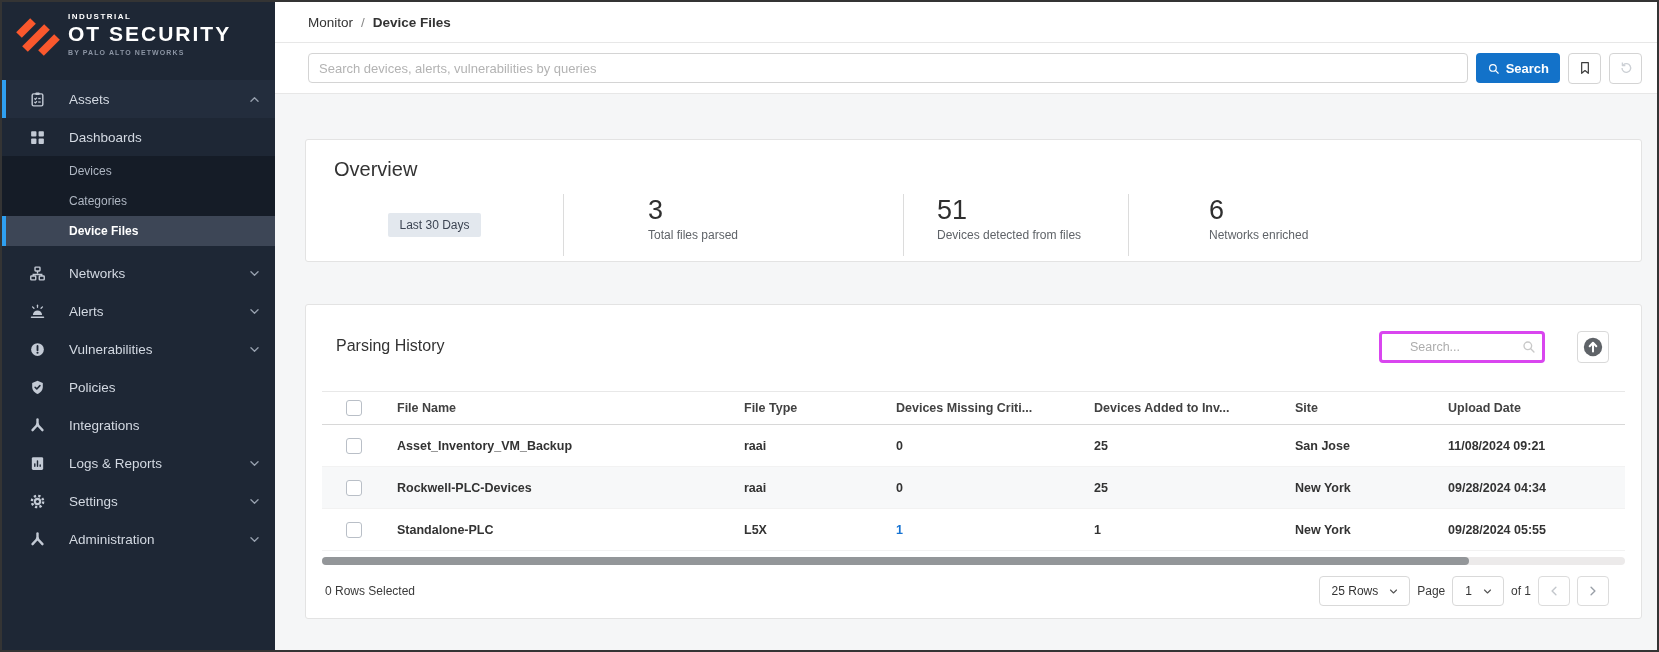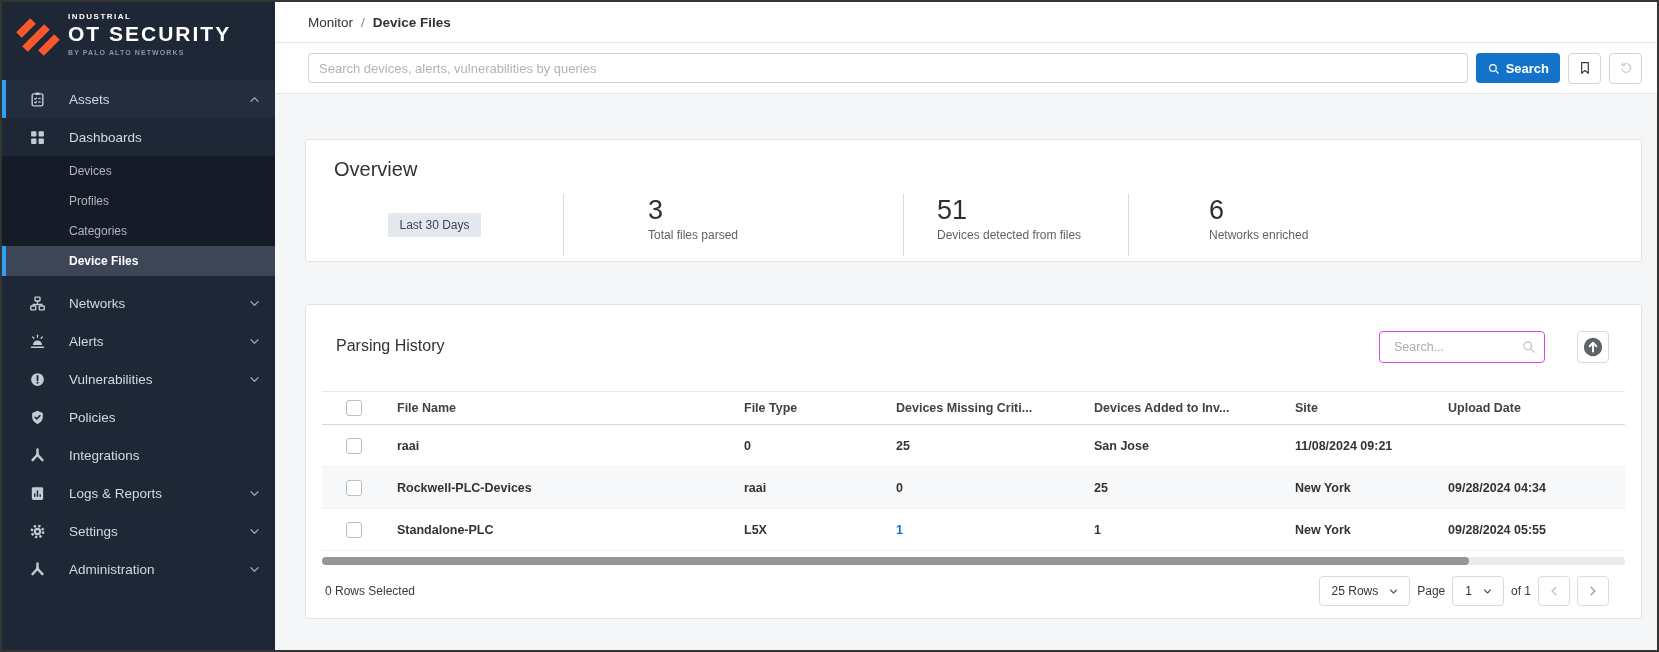--- a/index.html
+++ b/index.html
@@ -61,21 +61,21 @@
   .stat.s3 { flex:1; padding-left:80px; }
   .stat-value { font-size:27px; color:#2f2f2f; line-height:30px; }
   .stat-label { font-size:12px; color:#5f6368; margin-top:3px; }
 
   
   .parsing-card { margin-top:42px; height:315px; }
   .panel-head { display:flex; align-items:flex-start; padding:26px 32px 0 30px; }
   .panel-title { font-size:16px; color:#333; padding-top:6px; }
   .panel-controls { margin-left:auto; display:flex; align-items:center; gap:32px; }
   .table-search { position:relative; width:166px; }
-  .table-search input { width:100%; height:32px; border:1px solid #d946ef; border-radius:4px; padding:0 30px 0 14px; font-size:12.5px; color:#333; outline:none; font-family:inherit; }
+  .table-search input { width:100%; height:32px; border:3px solid #d946ef; border-radius:4px; padding:0 30px 0 28px; font-size:12.5px; color:#333; outline:none; font-family:inherit; }
   .table-search input::placeholder { color:#adadad; }
   .ts-icon { position:absolute; right:9px; top:8px; width:15px; height:15px; color:#c9c9c9; }
   .upload-btn { width:32px; height:32px; border:1px solid #d9d9d9; border-radius:4px; background:#fff; display:flex; align-items:center; justify-content:center; cursor:pointer; }
   .upload-glyph { width:22px; height:22px; }
 
   .ptable { margin:28px 16px 0 16px; }
   .trow { display:grid; grid-template-columns:75px 347px 152px 198px 201px 153px 1fr; align-items:center; font-size:12.5px; color:#333;font-weight:bold; }
   .thead { height:34px; border-top:1px solid #e8e8e8; border-bottom:1px solid #d8d8d8; color:#424242; }
   .tbody-row { height:42px; border-bottom:1px solid #f2f2f2; }
   .tbody-row.alt { background:#f7f8f9; }
@@ -164,23 +164,20 @@
             </g>
           </svg>
         <span>Dashboards</span>
       </div>
 
       <div class="submenu">
         <div class="sub-item">
             <span>Devices</span>
           </div>
         <div class="sub-item">
-            <span>Profiles</span>
-          </div>
-        <div class="sub-item">
             <span>Categories</span>
           </div>
         <div class="sub-item selected">
             <span>Device Files</span>
           </div>
       </div>
 
       <div class="nav-gap"></div>
 
       <div class="nav-item">
@@ -368,20 +365,21 @@
             <div>File Name</div>
             <div>File Type</div>
             <div>Devices Missing Criti...</div>
             <div>Devices Added to Inv...</div>
             <div>Site</div>
             <div>Upload Date</div>
           </div>
 
           <div class="trow tbody-row">
             <div class="cell-check"><span class="checkbox"></span></div>
+            <div>Asset_Inventory_VM_Backup</div>
             <div>raai</div>
             <div>0</div>
             <div>25</div>
             <div>San Jose</div>
             <div>11/08/2024 09:21</div>
           </div>
 
           <div class="trow tbody-row alt">
             <div class="cell-check"><span class="checkbox"></span></div>
             <div>Rockwell-PLC-Devices</div>

